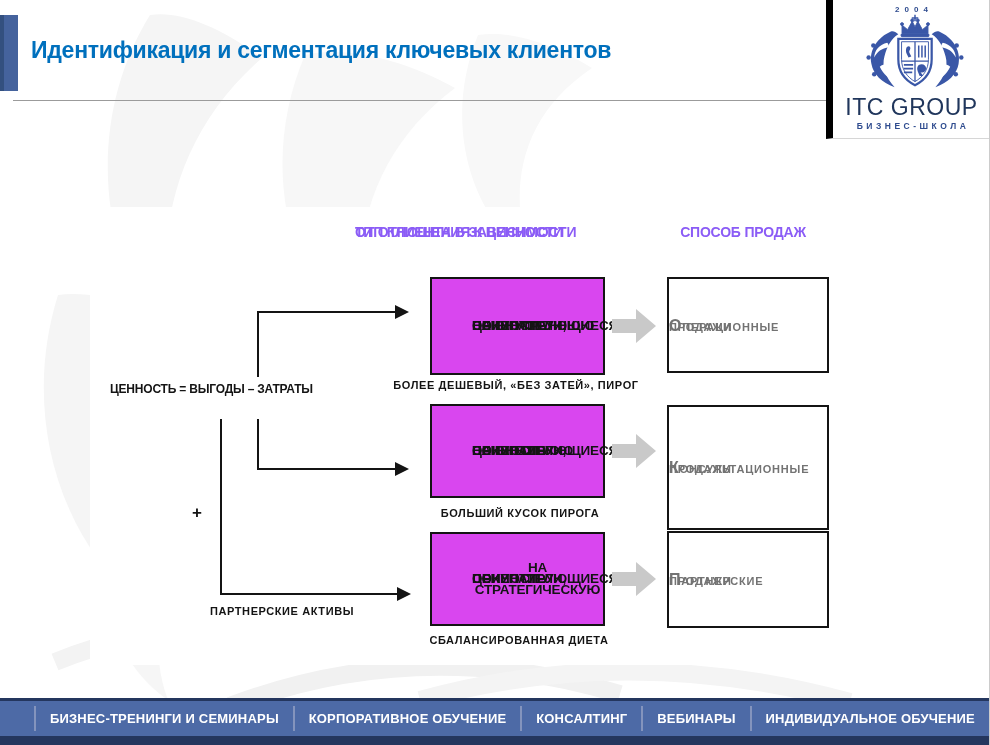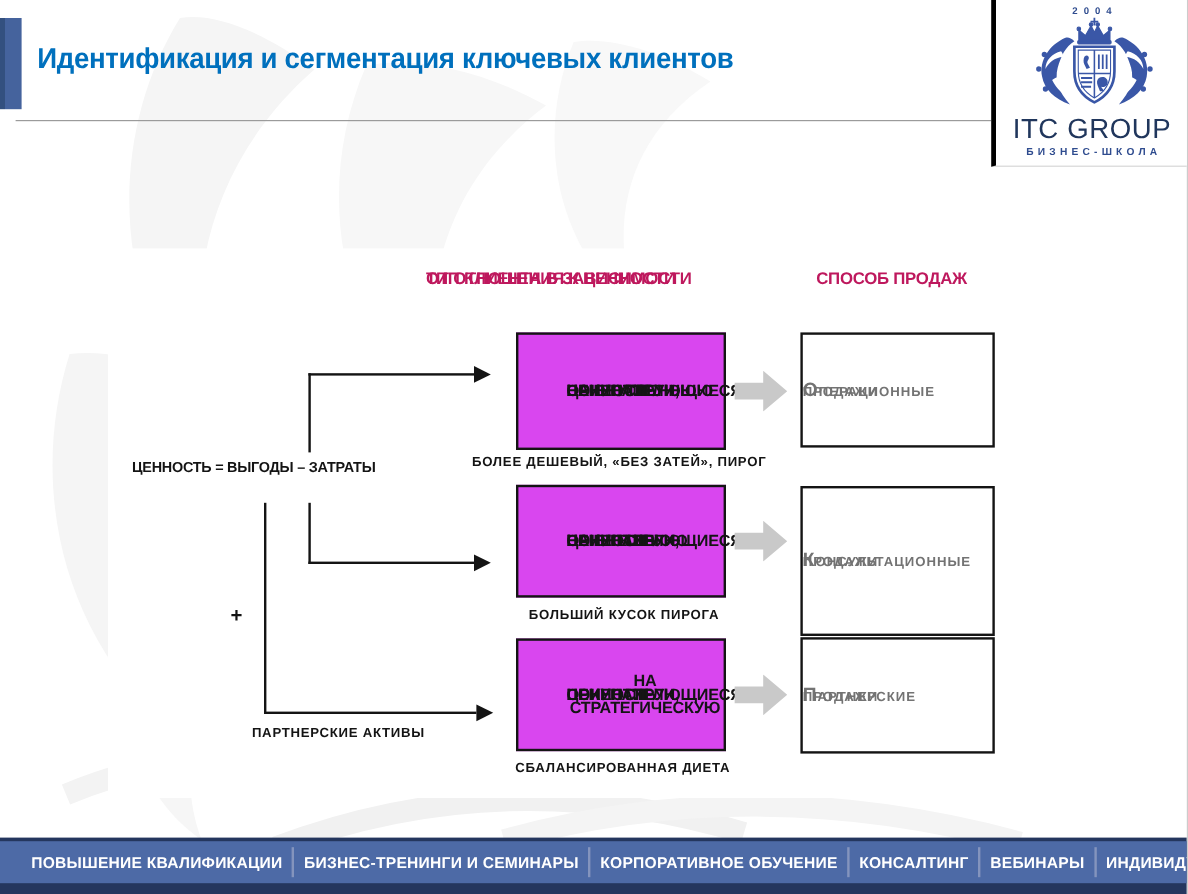--- a/index.html
+++ b/index.html
@@ -31,21 +31,21 @@
     background:#9b9b9b; z-index:1;
   }
   .page-subtitle {
     position:absolute; left:52px; top:121px; z-index:2;
     font-size:21px; color:#1a7ac5; white-space:nowrap;
   }
 
   
   .logo-box {
     position:absolute; left:826px; top:0; width:164px; height:139px; z-index:3;
-    background:#ffffff; border-left:4px solid #000000; border-bottom:1px solid #d6d6d6;
+    background:#ffffff; border-left:7px solid #000000; border-bottom:1px solid #d6d6d6;
     text-align:center;
   }
   .logo-year {
     position:absolute; top:5px; left:0; right:0;
     font-size:8px; letter-spacing:5px; color:#2f4c8f; font-weight:bold;
     text-indent:5px;
   }
   .logo-crest { position:absolute; top:13px; left:26px; }
   .logo-name {
     position:absolute; top:94px; left:0; right:0;
@@ -57,21 +57,21 @@
     text-indent:3px;
   }
 
   
   .diagram {
     position:absolute; left:90px; top:207px; width:820px; height:458px;
     background:#ffffff; z-index:2;
   }
   .diagram * { position:absolute; }
   .col-header {
-    font-size:14px; font-weight:bold; color:#be185d;
+    font-size:14px; font-weight:bold; color:#8b5cf6;
     line-height:21px; text-align:center; letter-spacing:-0.2px;
   }
   .col-header-type { left:265px; top:15px; width:325px; }
   .col-header-sales { left:555px; top:15px; width:196px; }
 
   .buyer-box {
     left:340px; width:175px; border:2px solid #141414; background:#d946ef;
     display:flex; flex-direction:column; justify-content:center;
     text-align:center; font-size:13.5px; font-weight:bold; color:#141414;
     line-height:22px; letter-spacing:-0.2px;padding-left:40px;
@@ -282,21 +282,20 @@
     </svg>
     <div class="sales-box r3">
       <div>Партнерские</div>
       <div>продажи</div>
     </div>
 
   </div>
 
   <div class="footer">
     <div class="footer-main">
-      <span class="footer-item">ПОВЫШЕНИЕ КВАЛИФИКАЦИИ</span>
       <span class="footer-sep"></span>
       <span class="footer-item">БИЗНЕС-ТРЕНИНГИ И СЕМИНАРЫ</span>
       <span class="footer-sep"></span>
       <span class="footer-item">КОРПОРАТИВНОЕ ОБУЧЕНИЕ</span>
       <span class="footer-sep"></span>
       <span class="footer-item">КОНСАЛТИНГ</span>
       <span class="footer-sep"></span>
       <span class="footer-item">ВЕБИНАРЫ</span>
       <span class="footer-sep"></span>
       <span class="footer-item">ИНДИВИДУАЛЬНОЕ ОБУЧЕНИЕ</span>

